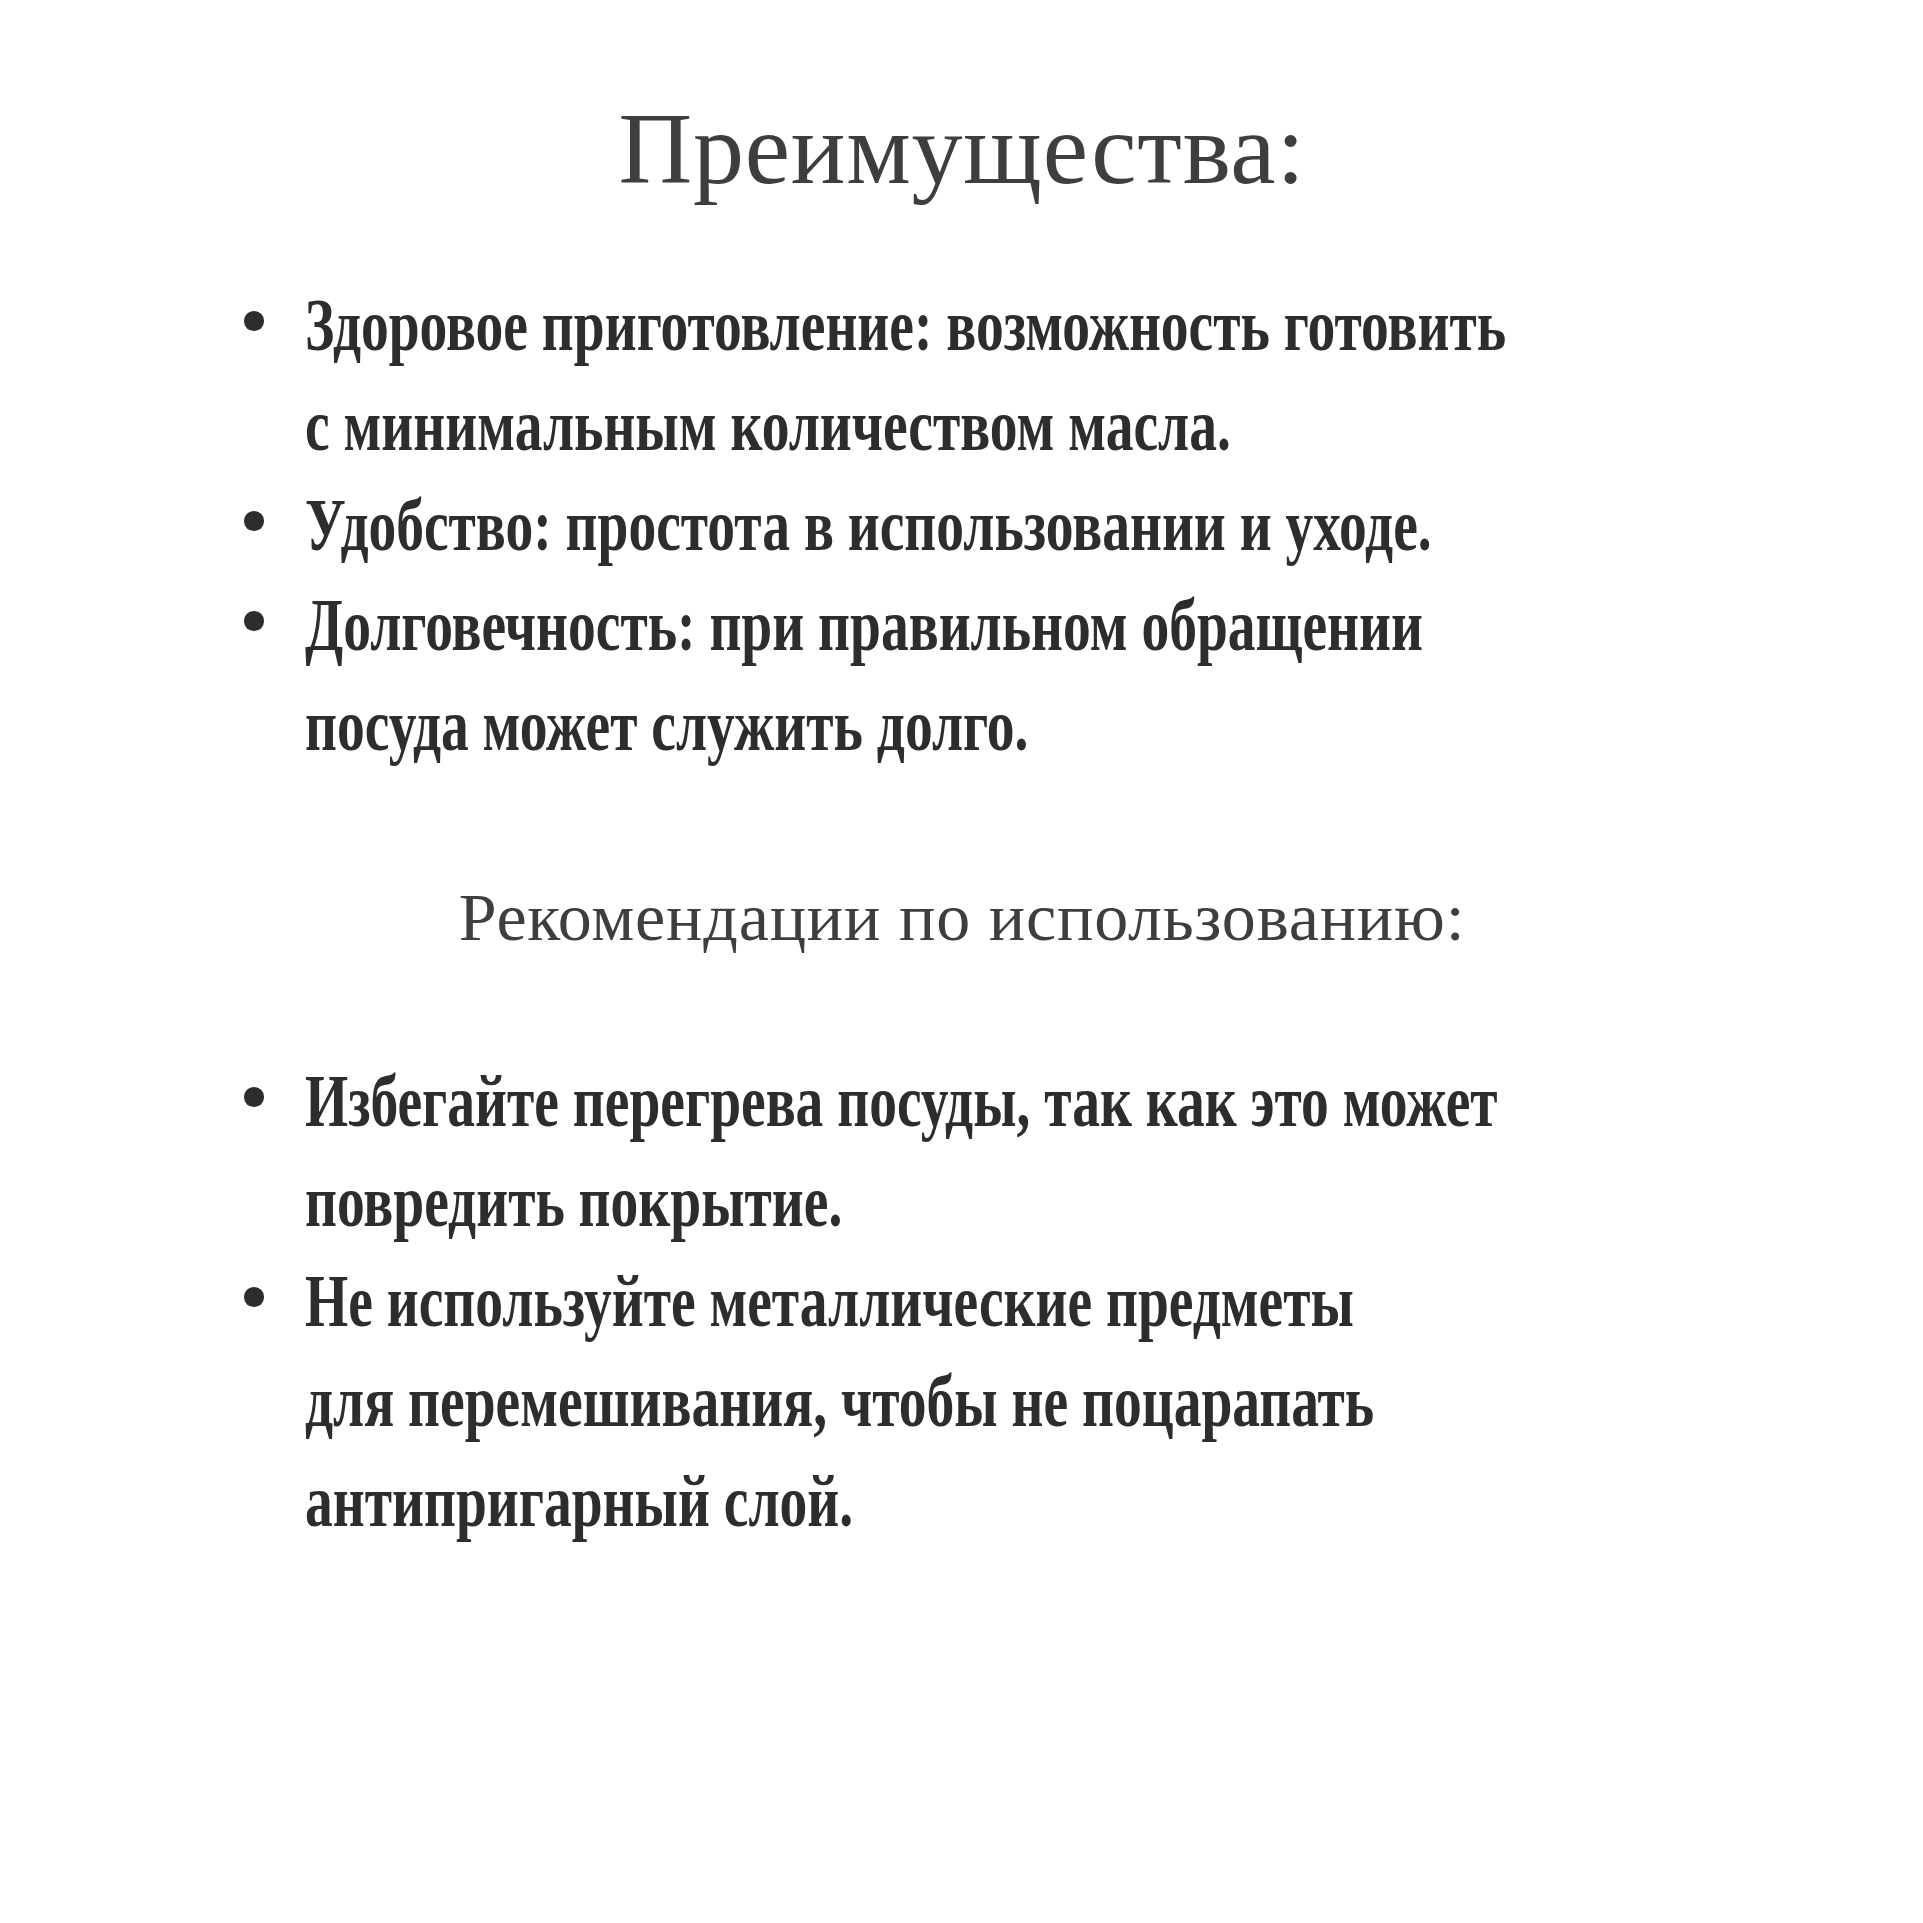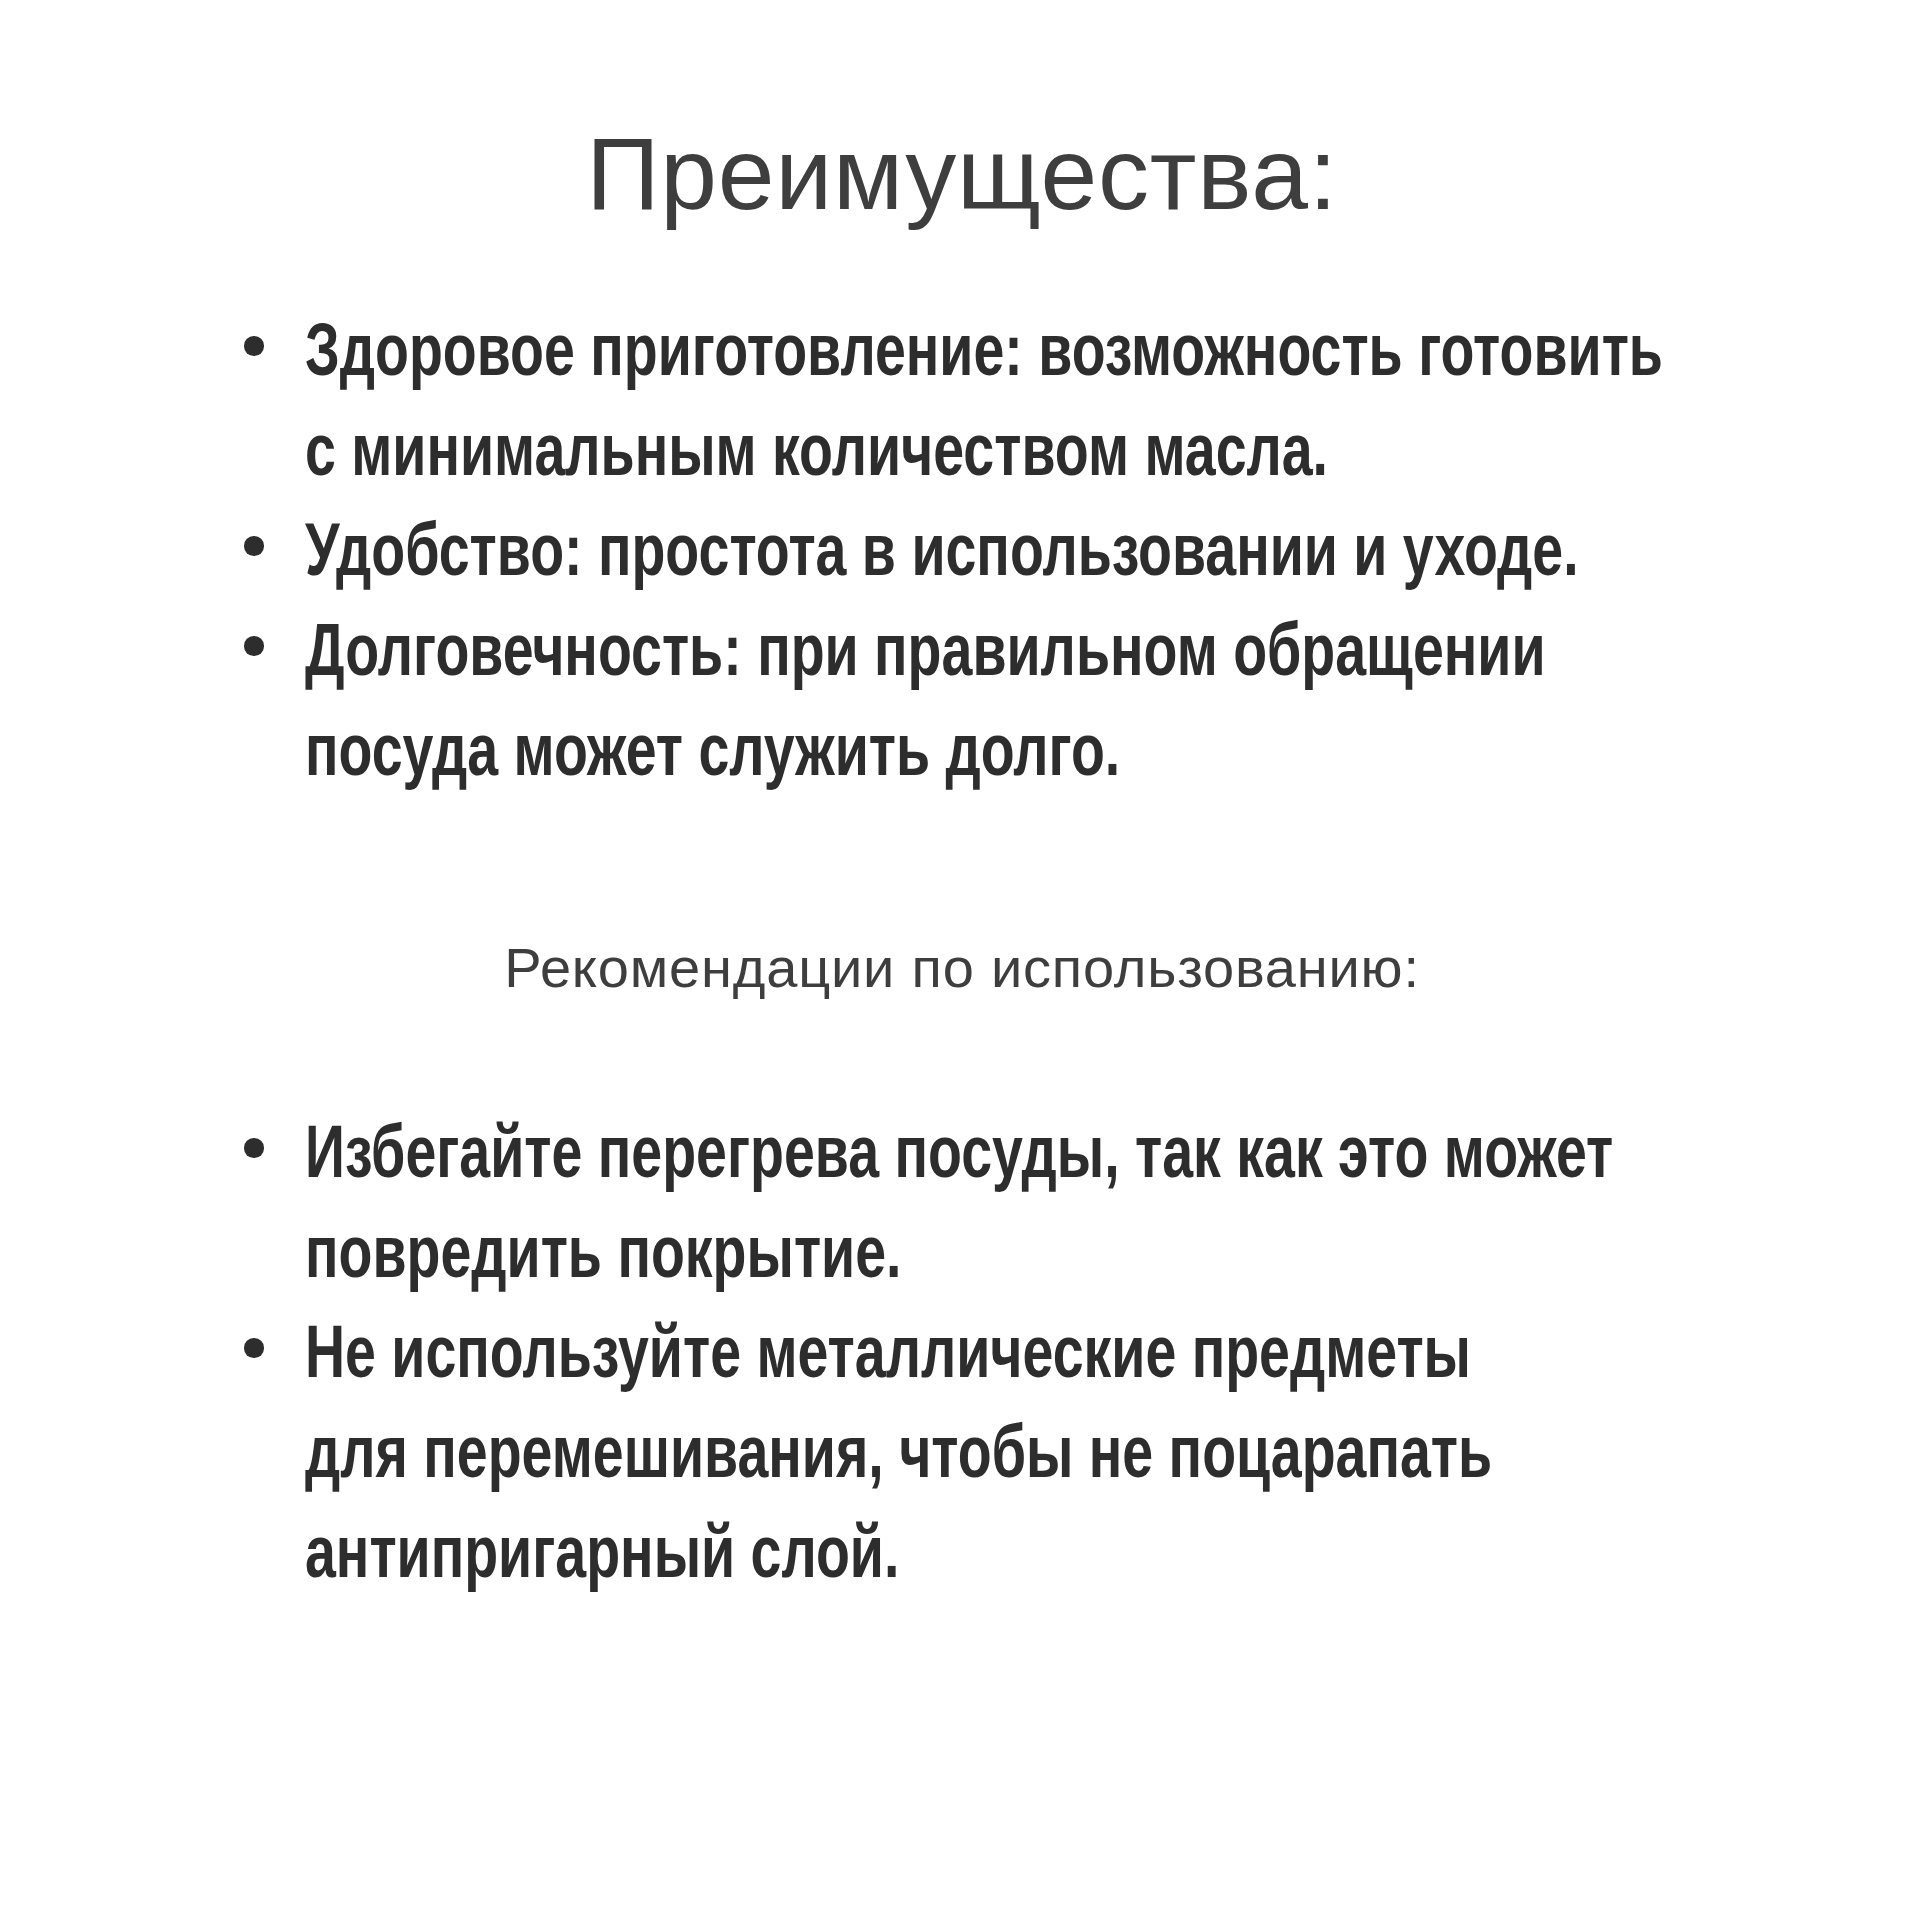--- a/index.html
+++ b/index.html
@@ -2,39 +2,39 @@
 <html lang="ru" style="font-size:12px"><head>
 <meta charset="utf-8">
 <style>
   html, body { margin: 0; padding: 0; background: #ffffff; }
   .page {
     position: relative;
     width: 1924px;
     height: 1855px;
     background: #ffffff;
     overflow: hidden;
-    font-family: Liberation Sans, sans-serif;
+    font-family: Liberation Serif, serif;
     box-sizing: border-box;
-    padding-top: 113px;
+    padding-top: 88px;
   }
   .section-heading {
     margin: 0;
     text-align: center;
     font-weight: 300;
     color: #3e3e3e;
     letter-spacing: 0.8px;
   }
   .heading-1 {
     font-size: 102px;
     line-height: 122px;
   }
   .heading-2 {
-    font-size: 56px;
+    font-size: 68px;
     line-height: 96px;
-    margin-top: 120px;
+    margin-top: 94px;
   }
   .bullet-list {
     list-style: none;
     margin: 13px;
     padding: 0 0 0 292px;
   }
   .list-1 { margin-top: 65px; }
   .list-2 { margin-top: 86px; }
   .bullet-item {
     position: relative;

